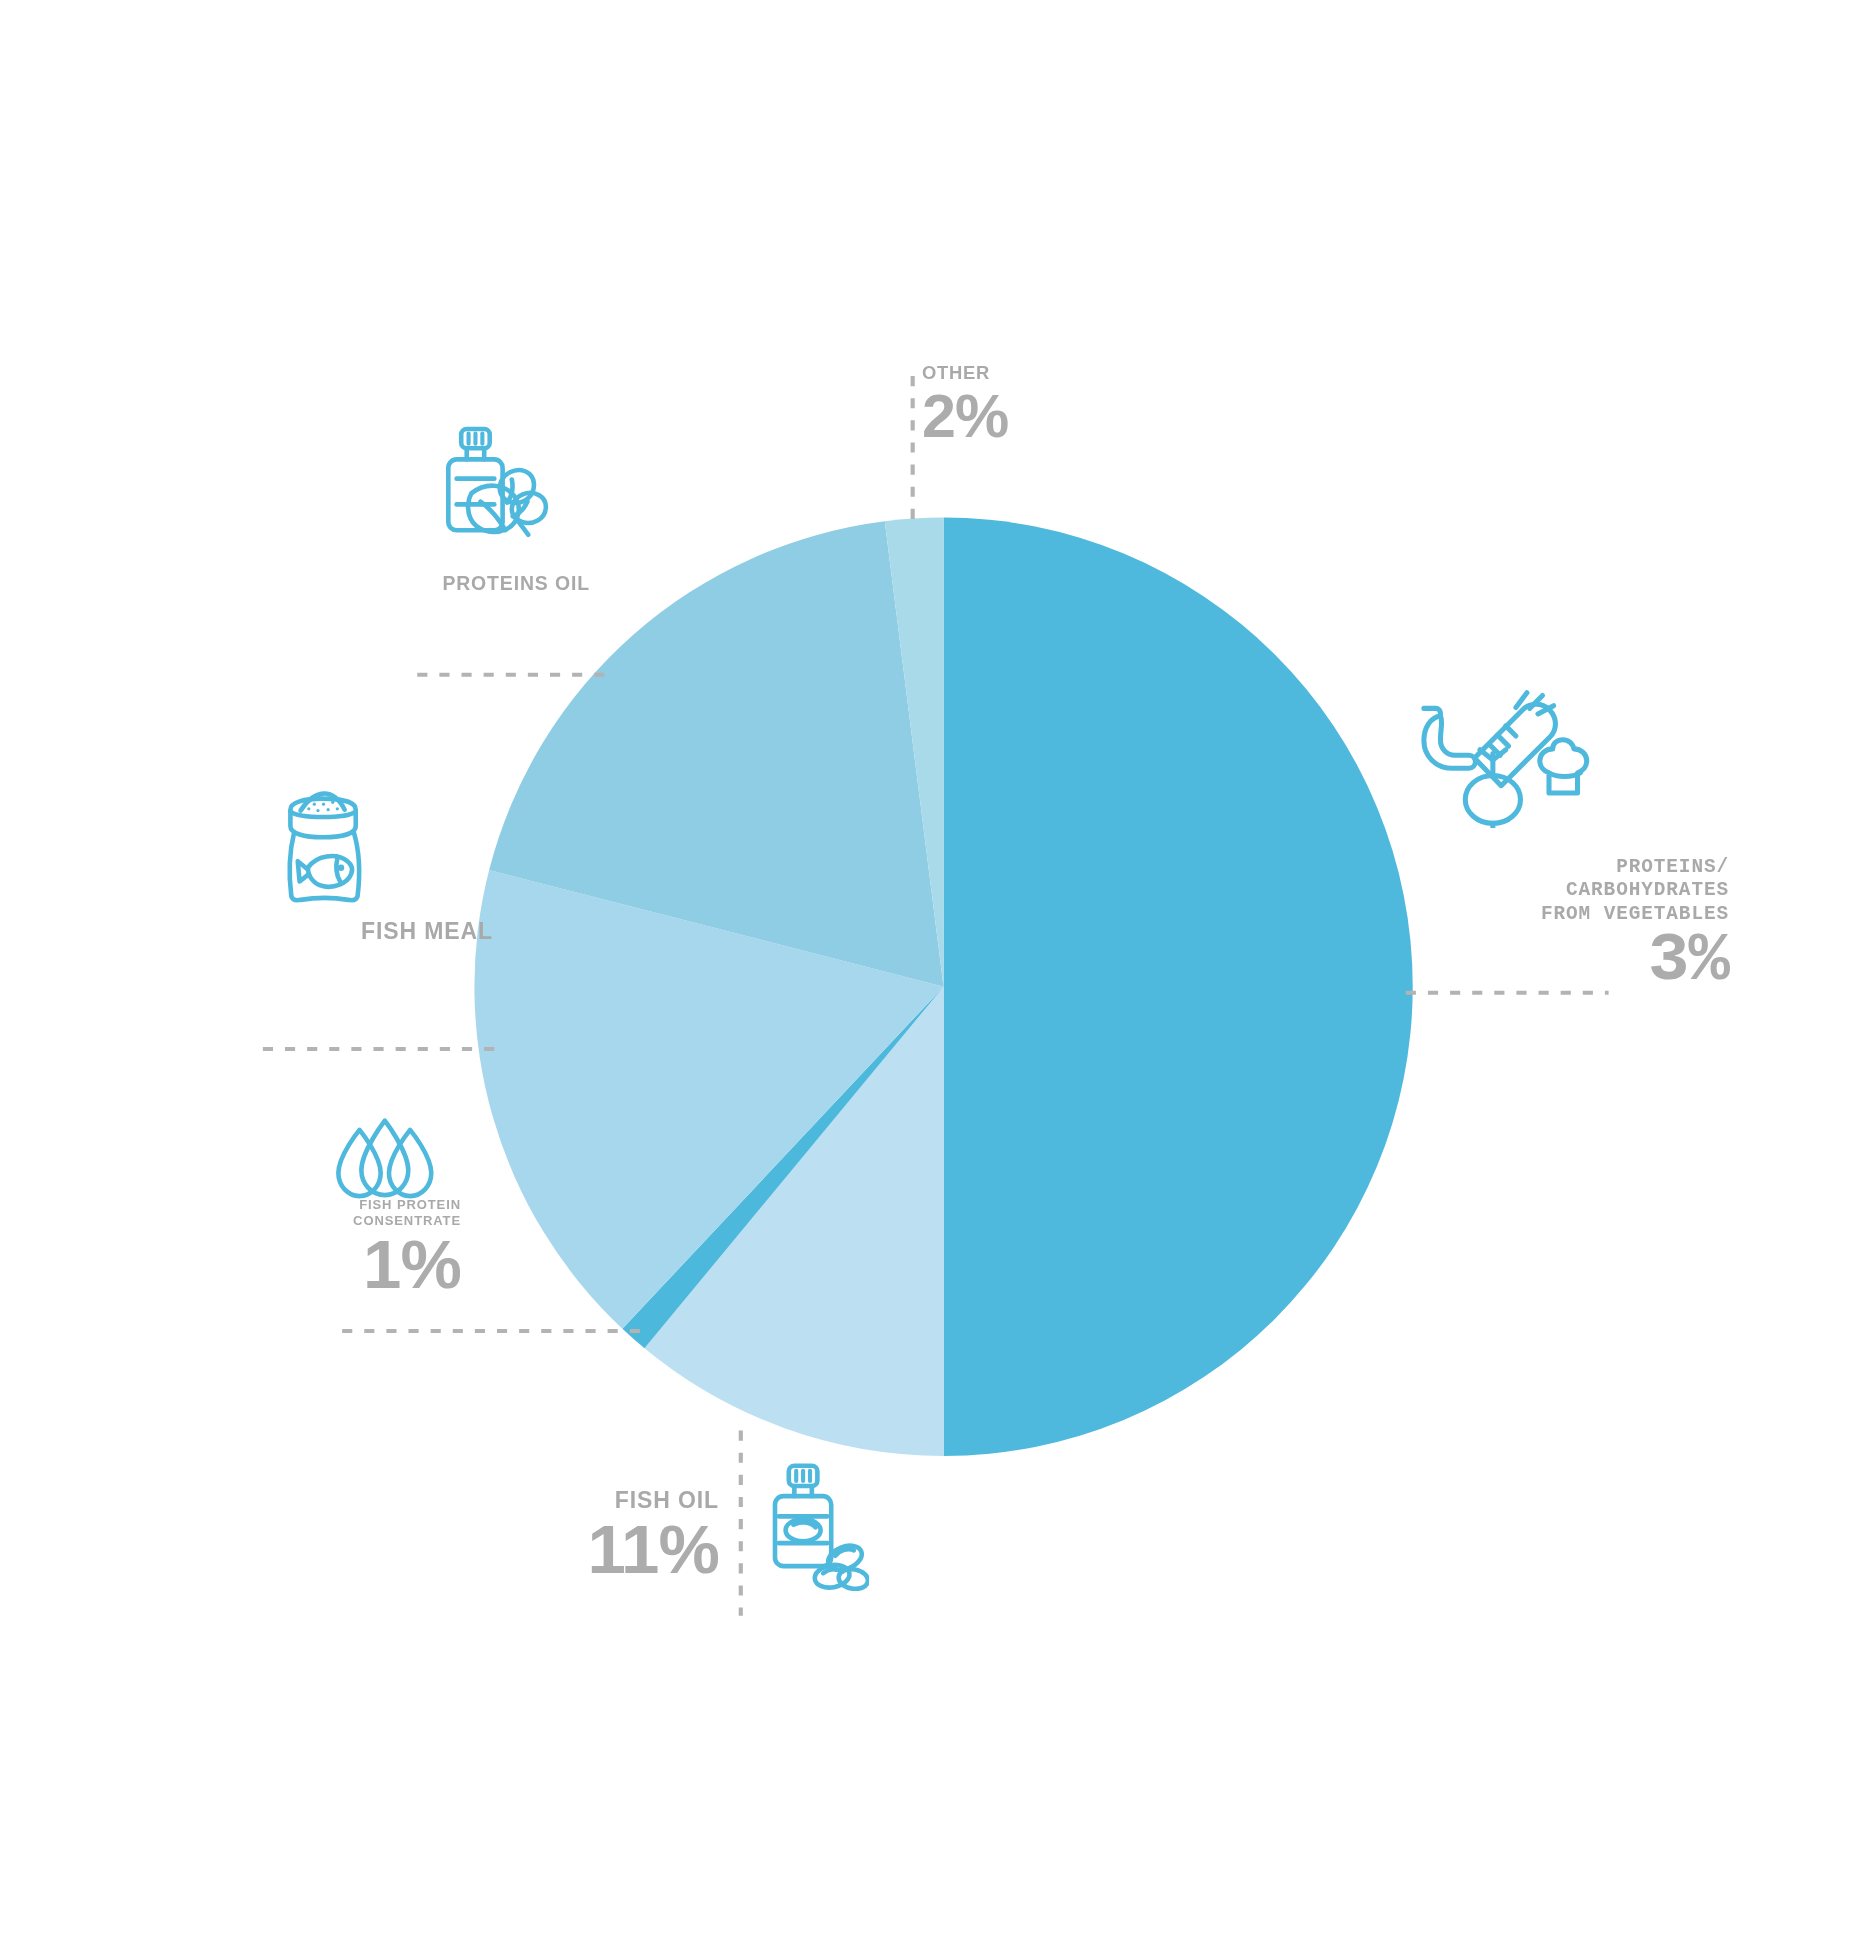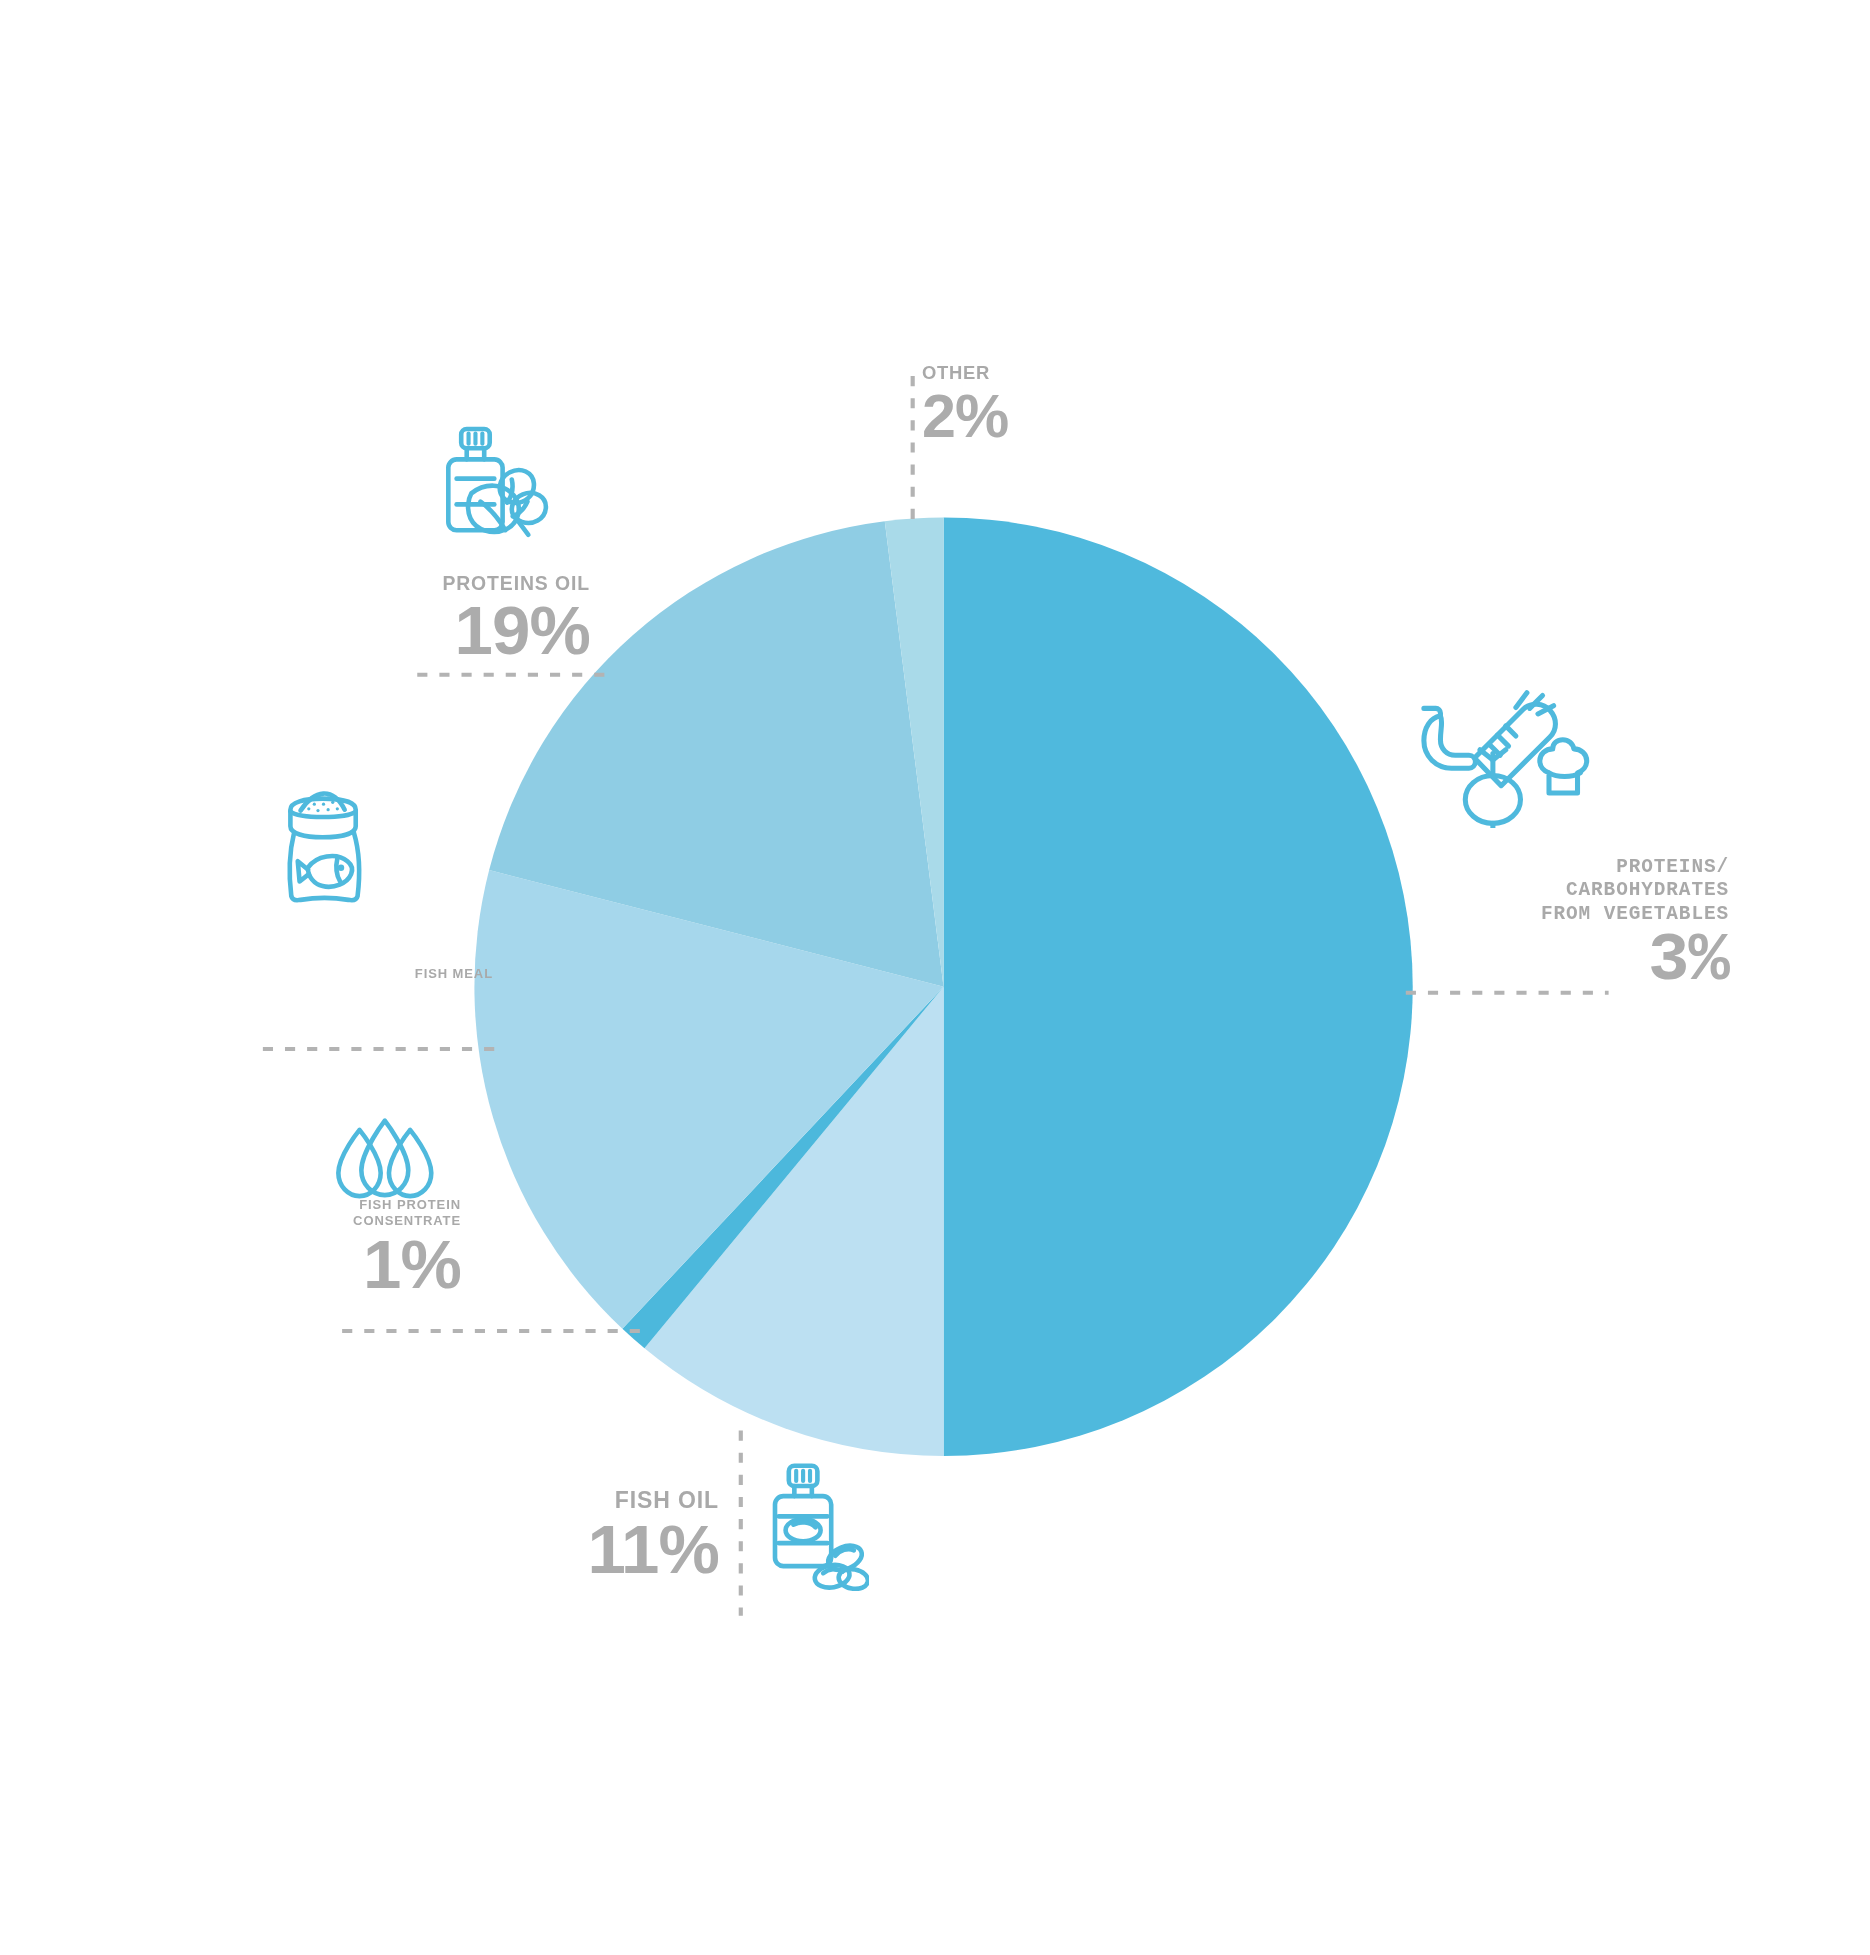--- a/index.html
+++ b/index.html
@@ -65,21 +65,21 @@
   #label-other .cat-pct  { font-size: 61px; }
 
   #label-vegoil {
     left: 313px; top: 560px; width: 277px;
   }
   #label-vegoil .cat-name { font-size: 19.4px; }
 
   #label-fishmeal {
     left: 207px; top: 906px; width: 286px;
   }
-  #label-fishmeal .cat-name { font-size: 13px; margin-top: 48px; }
+  #label-fishmeal .cat-name { font-size: 23px; }
 
   #label-fpc {
     left: 184px; top: 1185px; width: 277px;
   }
   #label-fpc .cat-name { font-size: 13px; line-height: 1.22; }
 
   #label-fishoil {
     left: 461px; top: 1475px; width: 258px;
   }
   #label-fishoil .cat-name { font-size: 23px; }
@@ -265,21 +265,20 @@
     </svg>
   </div>
 
   <div class="label-block align-left" id="label-other">
     <div class="cat-name">OTHER</div>
     <div class="cat-pct">2%</div>
   </div>
 
   <div class="label-block align-right" id="label-vegoil">
     <div class="cat-name">PROTEINS OIL</div>
-    <div class="cat-pct">19%</div>
   </div>
 
   <div class="label-block align-right" id="label-fishmeal">
     <div class="cat-name">FISH MEAL</div>
   </div>
 
   <div class="label-block align-right" id="label-fpc">
     <div class="cat-name">FISH PROTEIN
 CONSENTRATE</div>
     <div class="cat-pct">1%</div>

